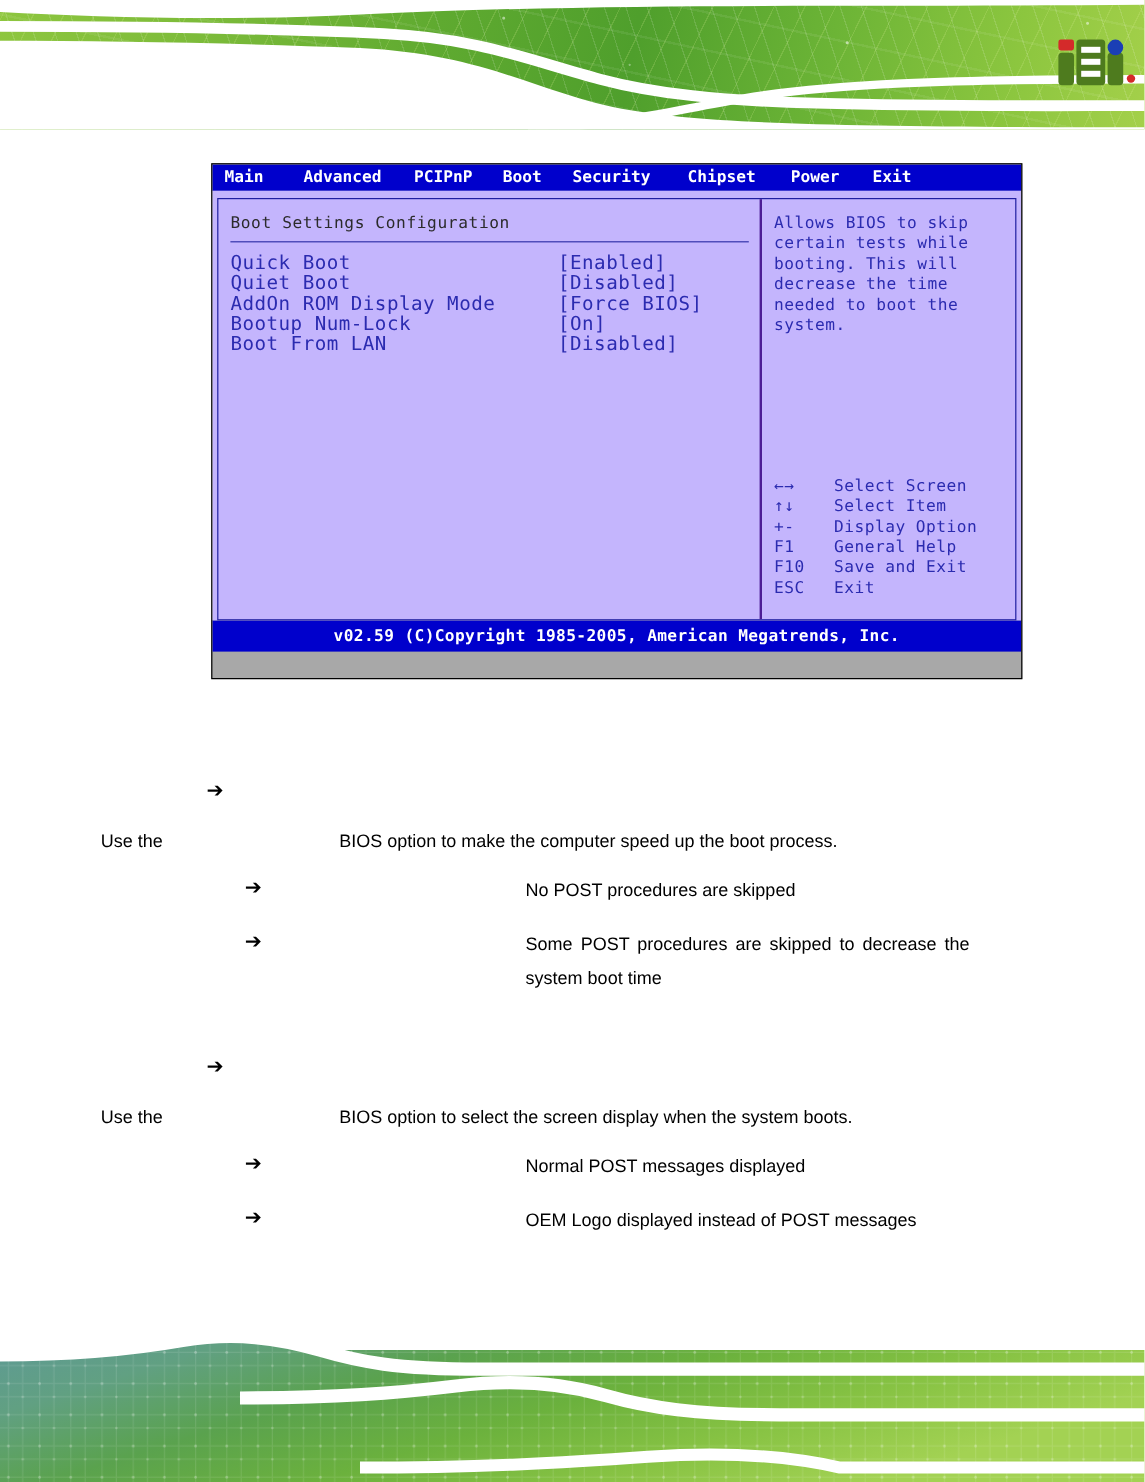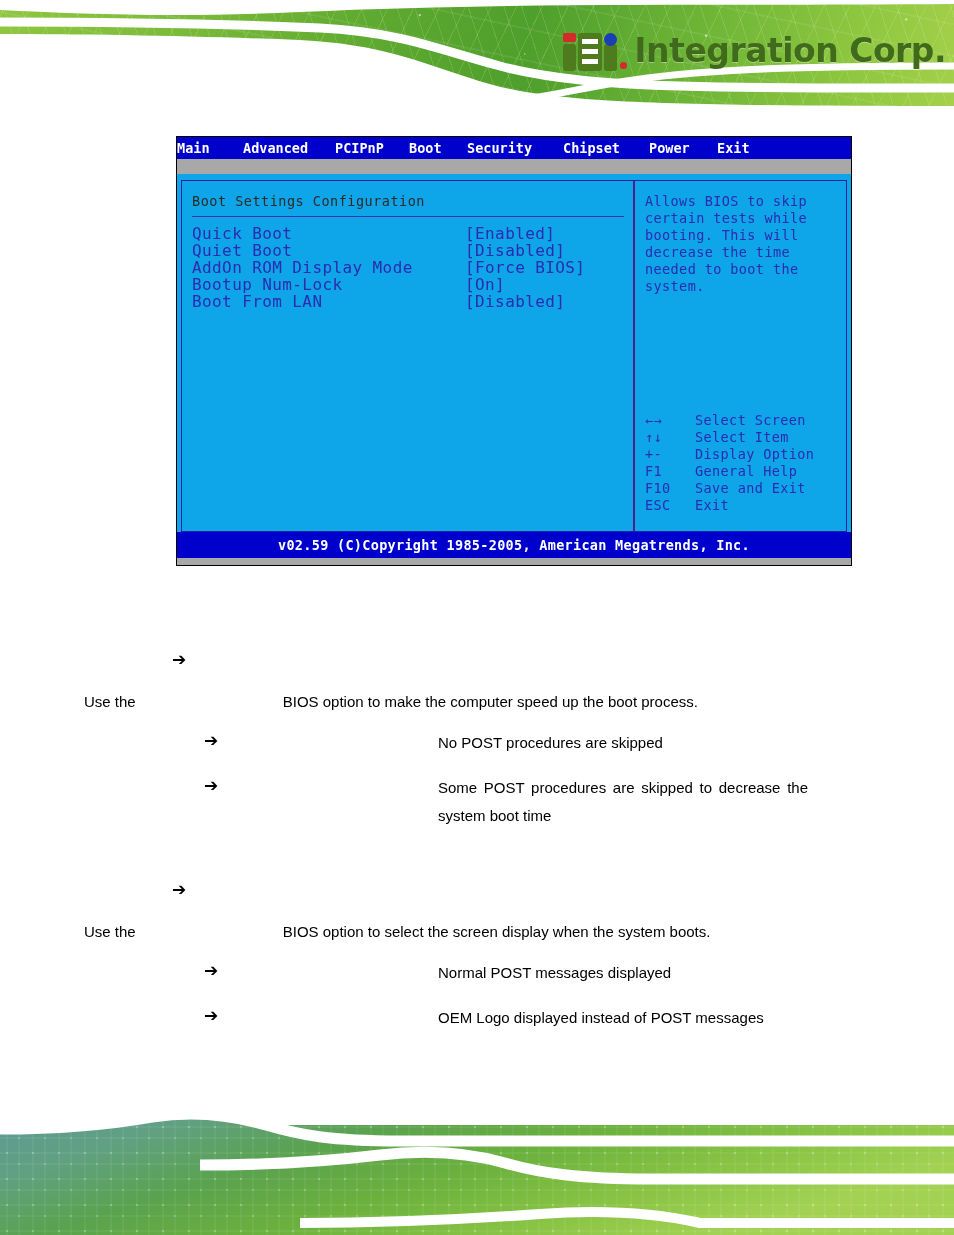--- a/index.html
+++ b/index.html
@@ -72,28 +72,28 @@
   }
   .bios-title {
     height: 20px; line-height: 20px; text-align: center;
     color: #ffffff; font-size: 14px; font-weight: bold; letter-spacing: 1px;
     background: linear-gradient(90deg, #000066 0%, #0000b0 22%, #1a1ad8 50%, #0000b0 78%, #000066 100%);
   }
   .bios-menu {
     height: 22px; display: flex; align-items: center;
     background: #0000cc;
     color: #ffffff; font-size: 13.5px; font-weight: bold;
+    padding-left: 10px;
   }
   .bios-menu span { display: inline-block; }
   .bios-body {
     position: relative;
     height: 358px;
-    background: #0ea5e9;
+    background: #c4b5fd;
     padding: 6px 4px 0 4px;
-    margin-top: 15px;
   }
   .bios-box {
     position: relative; height: 352px;
     border: 1px solid #2020a0;
     display: flex;
   }
   .bios-left { width: 451px; position: relative; padding: 12px 0 0 10px; }
   .bios-right {
     flex: 1; border-left: 2px solid #4c1d95;
     padding: 12px 0 0 10px; position: relative;
@@ -177,21 +177,20 @@
 
     <div class="logo">
       <span class="logo-mark">
         <span class="lm-box lm-i1"></span>
         <span class="lm-box lm-E">
             <span class="lm-Eb"></span>
           </span>
         <span class="lm-box lm-i2"></span>
         <span class="lm-dot"></span>
       </span>
-      <span class="logo-text">Integration Corp.</span>
     </div>
   </div>
 
   <div class="bios">
 
 
     <div class="bios-menu" id="bios-menu">
         <span style="width: 66px;">Main</span>
         <span style="width: 92px;">Advanced</span>
         <span style="width: 74px;">PCIPnP</span>

